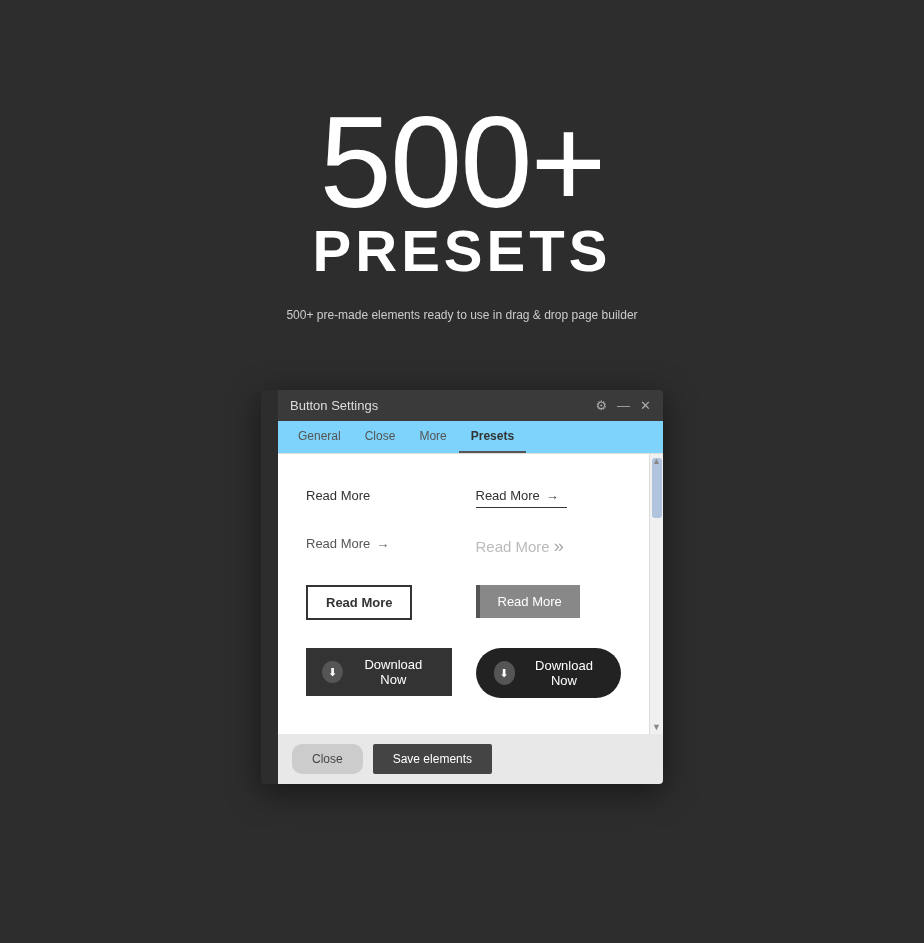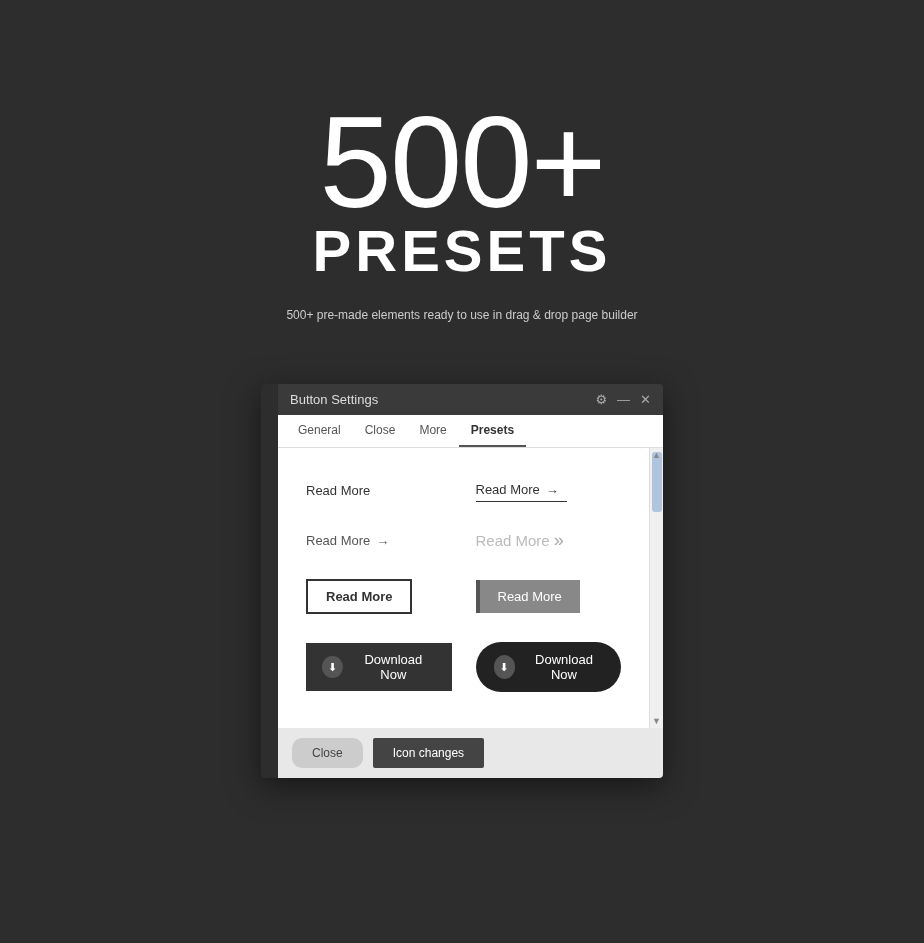--- a/index.html
+++ b/index.html
@@ -40,21 +40,21 @@
 
     .hero-subtitle {
       font-size: 12px;
       color: #ccc;
       margin-top: 24px;
       font-weight: 300;
     }
 
     
     .dialog-wrapper {
-      margin-top: 22px;
+      margin-top: 28px;
       width: 402px;
       border-radius: 4px;
       overflow: hidden;
       box-shadow: 0 8px 32px rgba(0,0,0,0.5);
       padding-left: 17px;
     }
 
     .dialog-titlebar {
       background: #3a3a3a;
       padding: 8px 12px;
@@ -75,21 +75,21 @@
     }
 
     .dialog-ctrl {
       font-size: 13px;
       color: #aaa;
       cursor: pointer;
       line-height: 1;
     }
 
     .dialog-tabs {
-      background: #ffffff;
+      background: #7dd3fc;
       display: flex;
       border-bottom: 1px solid #ddd;
       padding: 0 8px;
     }
 
     .dialog-tab {
       padding: 8px 12px;
       font-size: 12px;
       color: #555;
       cursor: pointer;
@@ -148,21 +148,21 @@
     .presets-grid {
       display: grid;
       grid-template-columns: 1fr 1fr;
       gap: 0;
       padding-right: 14px;
     }
 
     .preset-cell {
       padding: 14px 12px;
       display: flex;
-      align-items: center;
+      align-items: flex-start;
       justify-content: flex-start;
     }
 
     
     .btn-plain {
       font-size: 13px;
       color: #333;
       background: none;
       border: none;
       cursor: pointer;
@@ -373,16 +373,16 @@
     <div class="scrollbar-area">
       <span class="scrollbar-arrow top">▲</span>
       <div class="scrollbar-thumb"></div>
       <span class="scrollbar-arrow bottom">▼</span>
     </div>
 
   </div>
 
   <div class="dialog-footer">
     <button class="btn-footer-close">Close</button>
-    <button class="btn-footer-save">Icon changes</button>
+    <button class="btn-footer-save">Save elements</button>
   </div>
 
 </div>
 
 </body></html>

